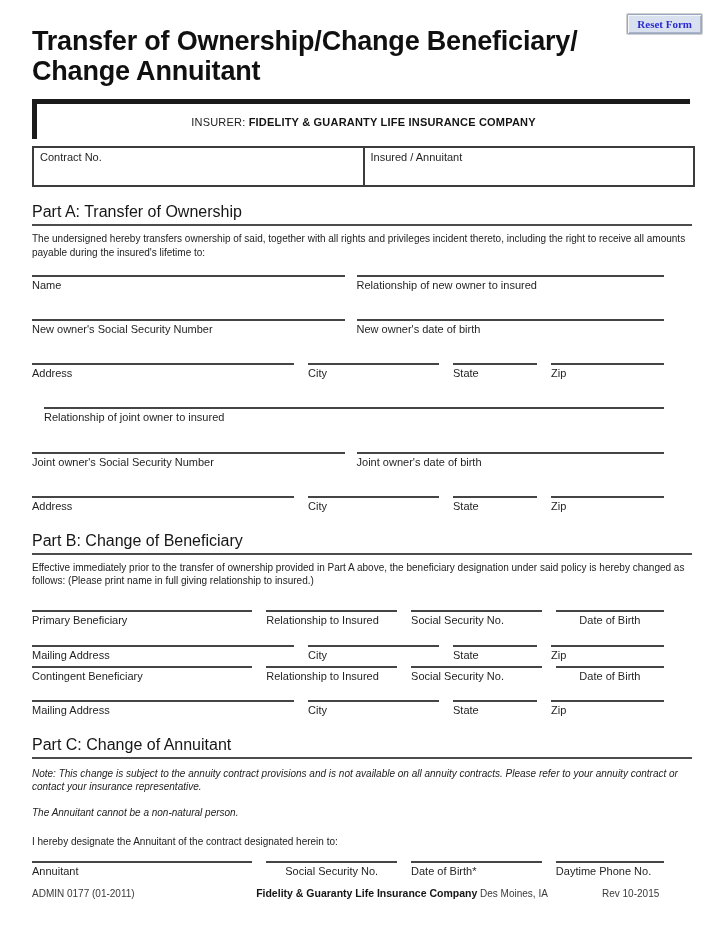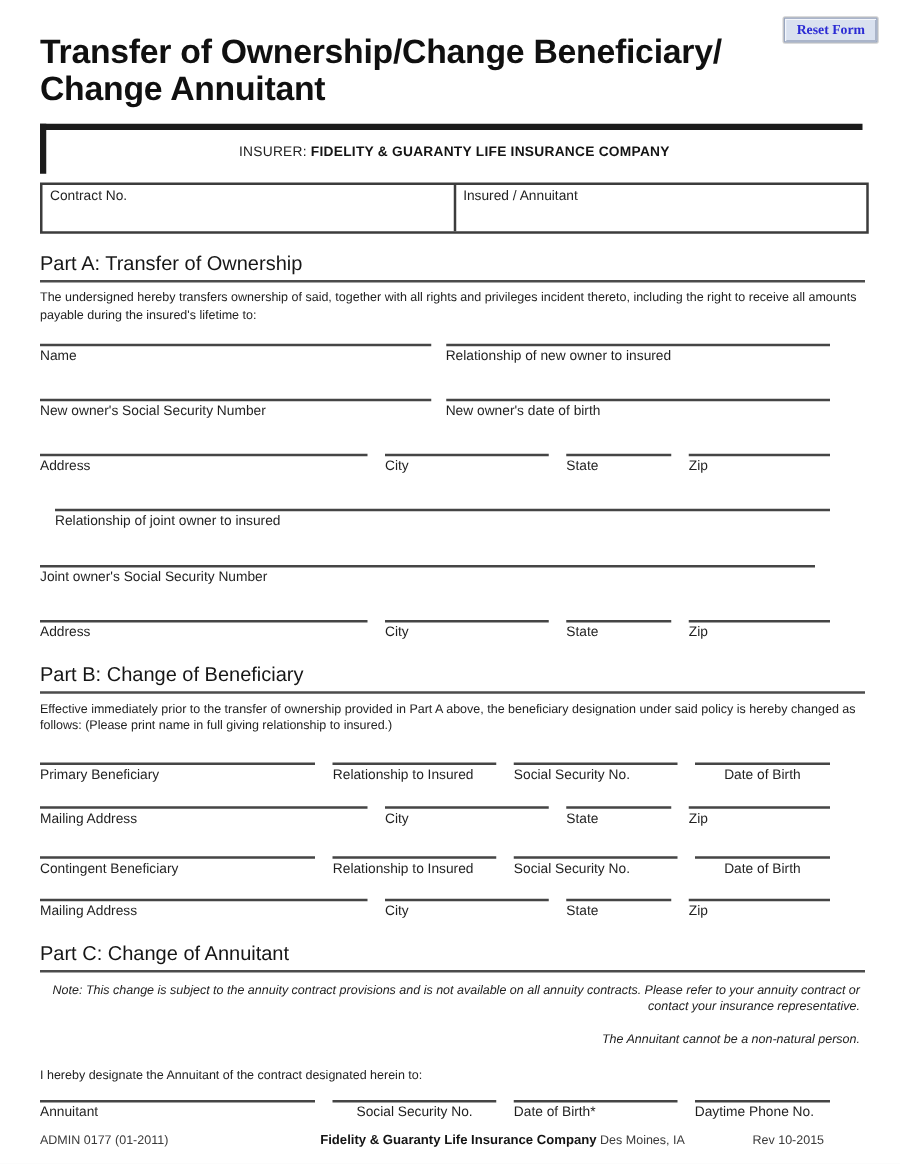--- a/index.html
+++ b/index.html
@@ -32,21 +32,21 @@
     margin-top:7px; width:663px; height:41px;
     border:2px solid #3c3c3c; display:flex;
   }
   .contract-cell { flex:1; padding:3px 6px; font-size:11px; }
   .contract-cell.first { border-right:2px solid #3c3c3c; }
   .part-heading {
     margin-top:16px; font-size:16px; font-weight:400; color:#161616;
     border-bottom:2px solid #4c4c4c; padding-bottom:3px; width:660px;
   }
   .para { margin-top:6px; font-size:10px; line-height:1.32; color:#222; width:656px; }
-  .para.italic { font-style:italic;text-align:right; }
+  .para.italic { font-style:italic; }
   .rows { width:632px; }
   .row { display:flex; }
   .field { border-top:2px solid #454545; padding-top:2px; }
   .field-label { font-size:11px; color:#1f1f1f; line-height:1.2; }
   .gap12 { width:12px; flex:none; }
   .gap14 { width:14px; flex:none; }
   .footer {
     margin-top:9px; width:660px; display:flex; align-items:baseline;
     font-size:10px; color:#3a3a3a;
   }
@@ -127,20 +127,23 @@
       <div class="field" style="flex:302">
         <div class="field-label">Relationship of joint owner to insured</div>
       </div>
     </div>
 
     <div class="row" style="margin-top:27px">
       <div class="field" style="flex:307">
         <div class="field-label">Joint owner's Social Security Number</div>
       </div>
       <div class="gap12"></div>
+      <div class="field" style="flex:302">
+        <div class="field-label">Joint owner's date of birth</div>
+      </div>
     </div>
 
     <div class="row" style="margin-top:27px">
       <div class="field" style="flex:262">
         <div class="field-label">Address</div>
       </div>
       <div class="gap14"></div>
       <div class="field" style="flex:131">
         <div class="field-label">City</div>
       </div>
@@ -188,21 +191,21 @@
       <div class="gap14"></div>
       <div class="field" style="flex:84">
         <div class="field-label">State</div>
       </div>
       <div class="gap14"></div>
       <div class="field" style="flex:113">
         <div class="field-label">Zip</div>
       </div>
     </div>
 
-    <div class="row" style="margin-top:23px">
+    <div class="row" style="margin-top:4px">
       <div class="field" style="flex:224">
         <div class="field-label">Contingent Beneficiary</div>
       </div>
       <div class="gap14"></div>
       <div class="field" style="flex:133">
         <div class="field-label">Relationship to Insured</div>
       </div>
       <div class="gap14"></div>
       <div class="field" style="flex:133">
         <div class="field-label">Social Security No.</div>

